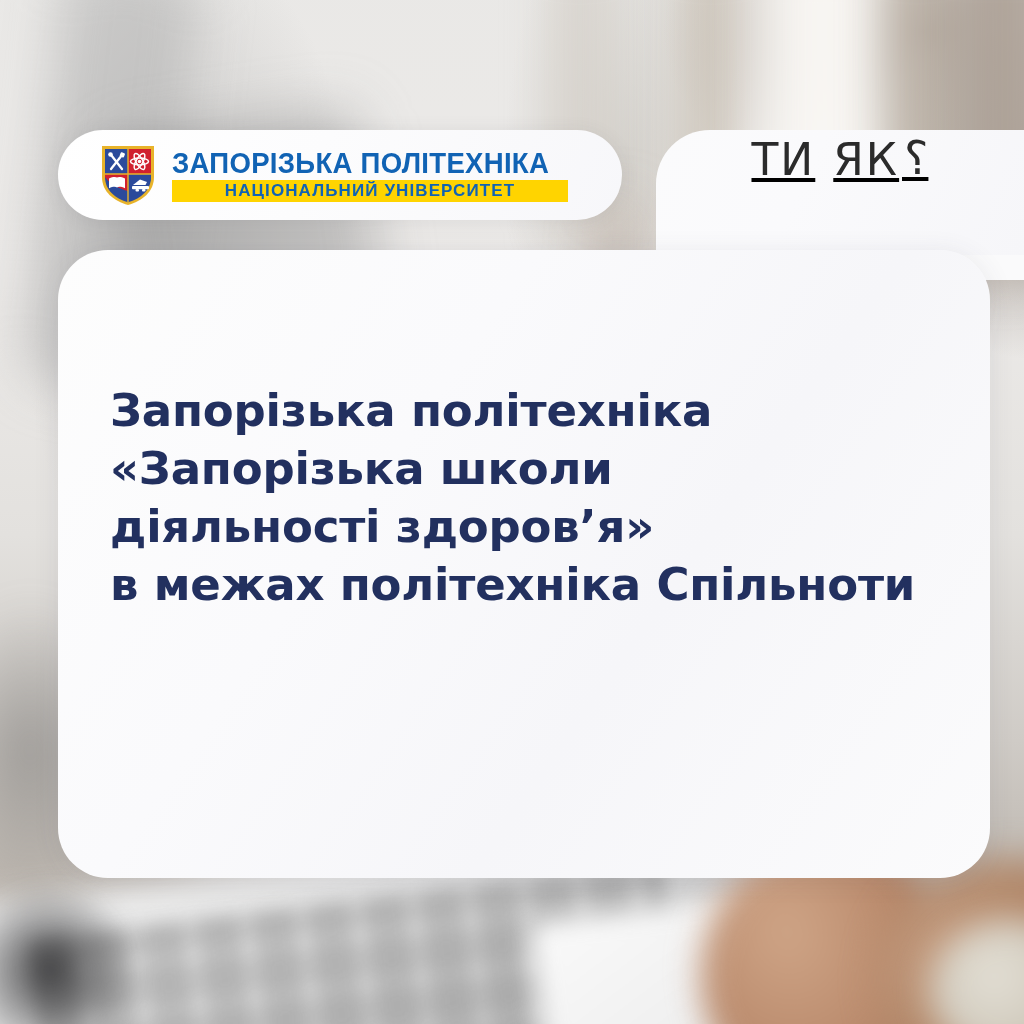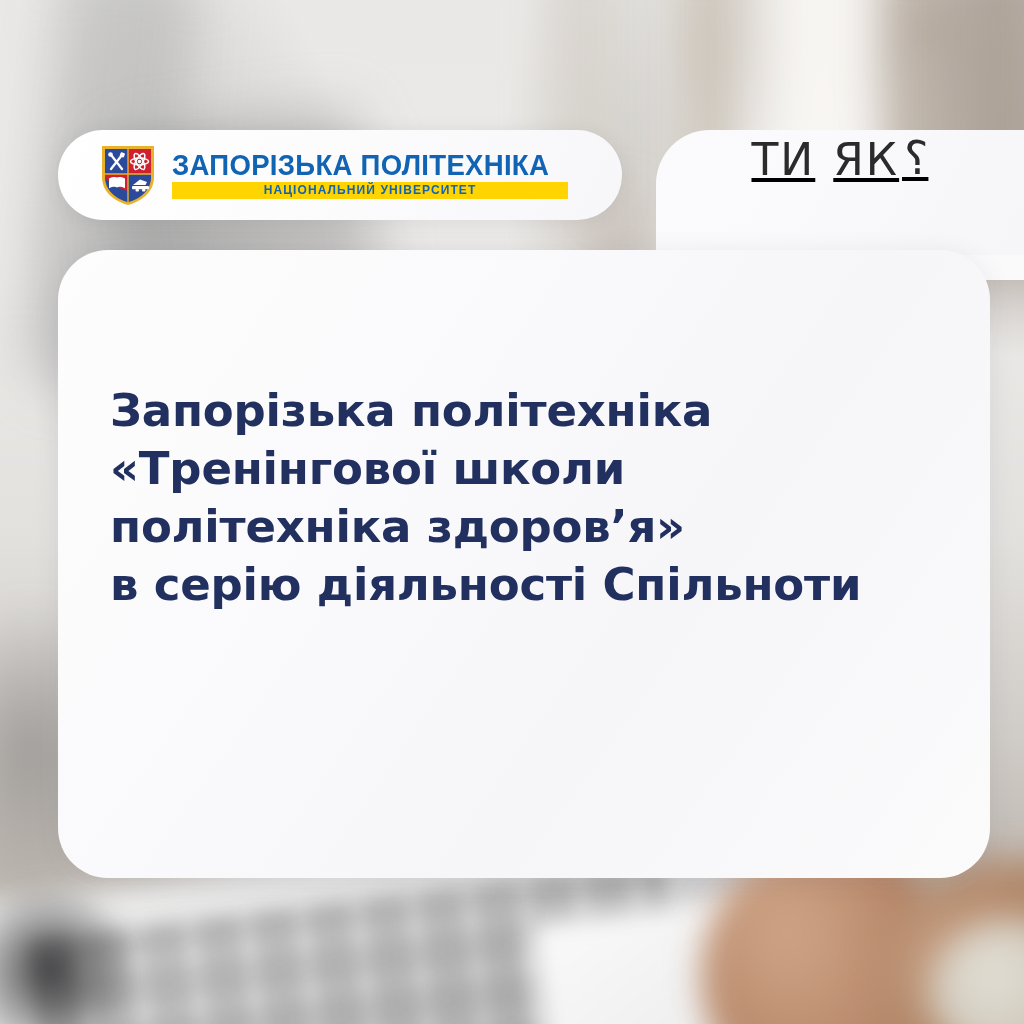--- a/index.html
+++ b/index.html
@@ -121,21 +121,21 @@
     font-weight:bold;font-size:29px;letter-spacing:.3px;
     color:#1163b4;line-height:1;white-space:nowrap;
     transform:scaleX(.95);transform-origin:left center;
   }
   .zp-sub-bar{
     background:#ffd400;margin-top:2px;padding:2px 4px 3px;
     display:flex;justify-content:center;
   }
   .zp-sub{
     font-family:"Liberation Sans","DejaVu Sans",sans-serif;
-    font-weight:bold;font-size:12px;letter-spacing:1.1px;
+    font-weight:bold;font-size:17px;letter-spacing:1.1px;
     color:#1163b4;line-height:1;white-space:nowrap;
   }
 
   
   .tyyak{
     display:flex;align-items:baseline;
     font-family:"DejaVu Sans","Liberation Sans",sans-serif;
     font-size:44px;font-weight:400;letter-spacing:2px;
     color:#2b2b2b;line-height:1;transform:translateY(6px);
   }
@@ -240,18 +240,18 @@
           <div class="zp-sub">НАЦІОНАЛЬНИЙ УНІВЕРСИТЕТ</div>
         </div>
       </div>
     </div>
   </div>
 
   <div class="main-card"></div>
 
   <div class="headline">
     <span class="ln">Запорізька політехніка</span>
-    <span class="ln">«Тренінгової школи</span>
-    <span class="ln">політехніка здоров’я»</span>
-    <span class="ln">в серію діяльності Спільноти</span>
+    <span class="ln">«Запорізька школи</span>
+    <span class="ln">діяльності здоров’я»</span>
+    <span class="ln">в межах політехніка Спільноти</span>
   </div>
 
 </div>
 
 </body></html>

